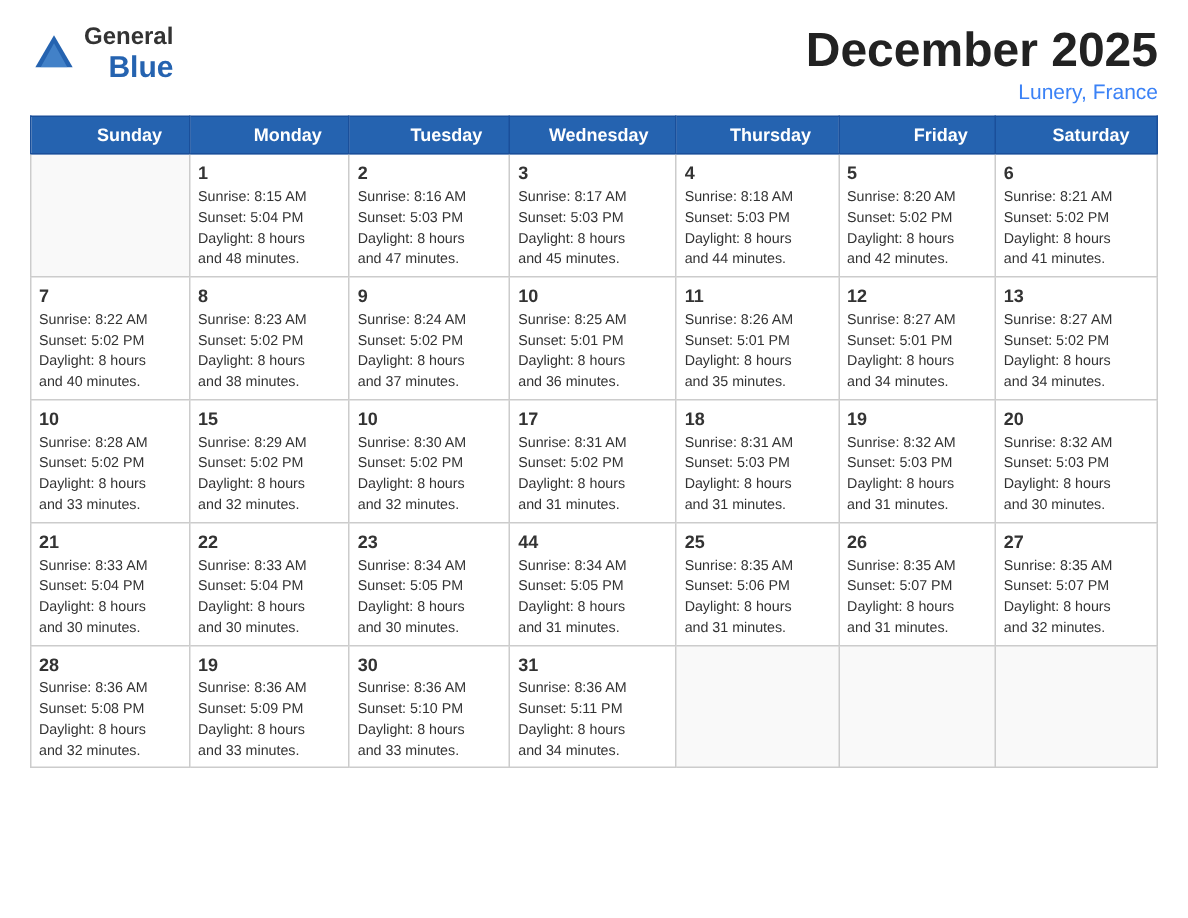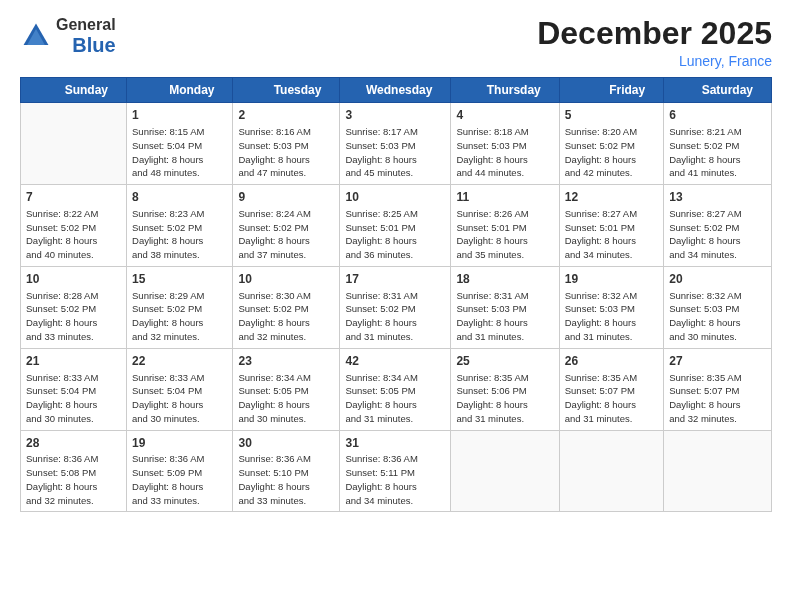--- a/index.html
+++ b/index.html
@@ -233,21 +233,21 @@
           </td>
           <td>
             <span class="day-num">22</span>
             <div class="day-info">Sunrise: 8:33 AM<br>Sunset: 5:04 PM<br>Daylight: 8 hours<br>and 30 minutes.</div>
           </td>
           <td>
             <span class="day-num">23</span>
             <div class="day-info">Sunrise: 8:34 AM<br>Sunset: 5:05 PM<br>Daylight: 8 hours<br>and 30 minutes.</div>
           </td>
           <td>
-            <span class="day-num">42</span>
+            <span class="day-num">44</span>
             <div class="day-info">Sunrise: 8:34 AM<br>Sunset: 5:05 PM<br>Daylight: 8 hours<br>and 31 minutes.</div>
           </td>
           <td>
             <span class="day-num">25</span>
             <div class="day-info">Sunrise: 8:35 AM<br>Sunset: 5:06 PM<br>Daylight: 8 hours<br>and 31 minutes.</div>
           </td>
           <td>
             <span class="day-num">26</span>
             <div class="day-info">Sunrise: 8:35 AM<br>Sunset: 5:07 PM<br>Daylight: 8 hours<br>and 31 minutes.</div>
           </td>

